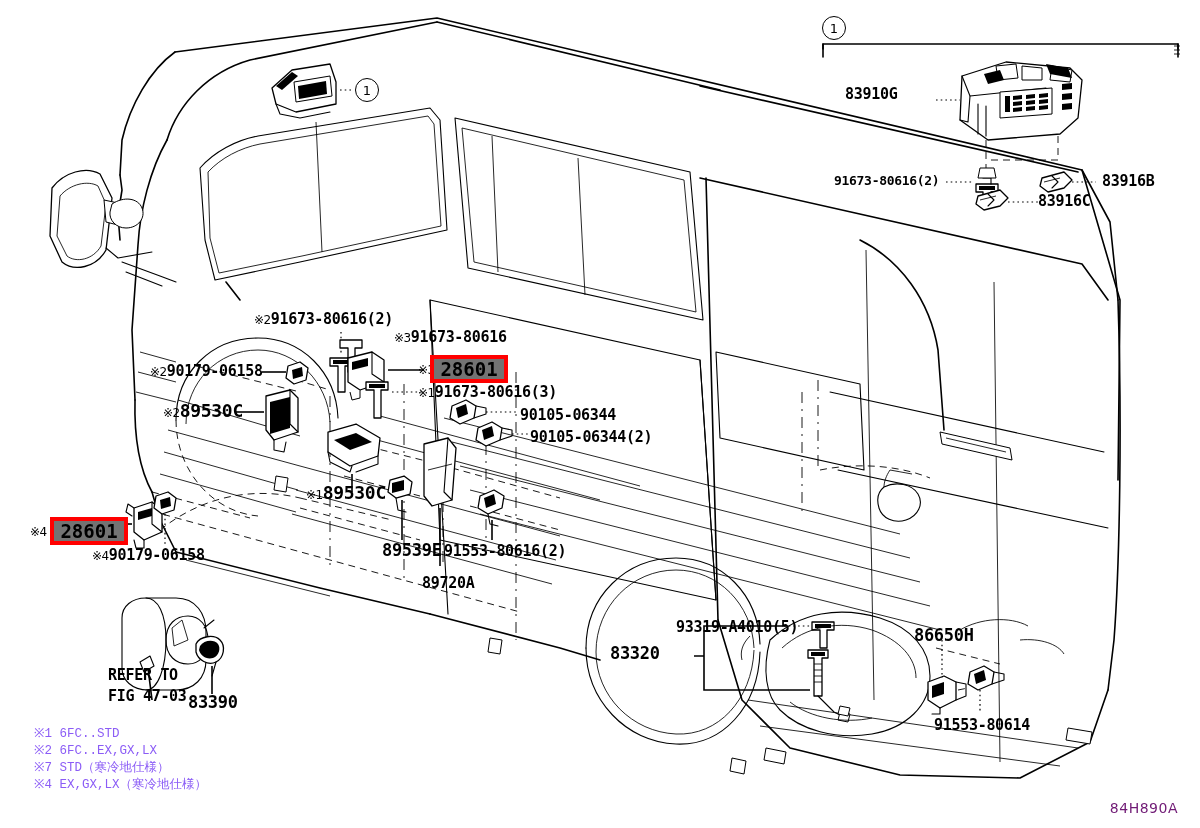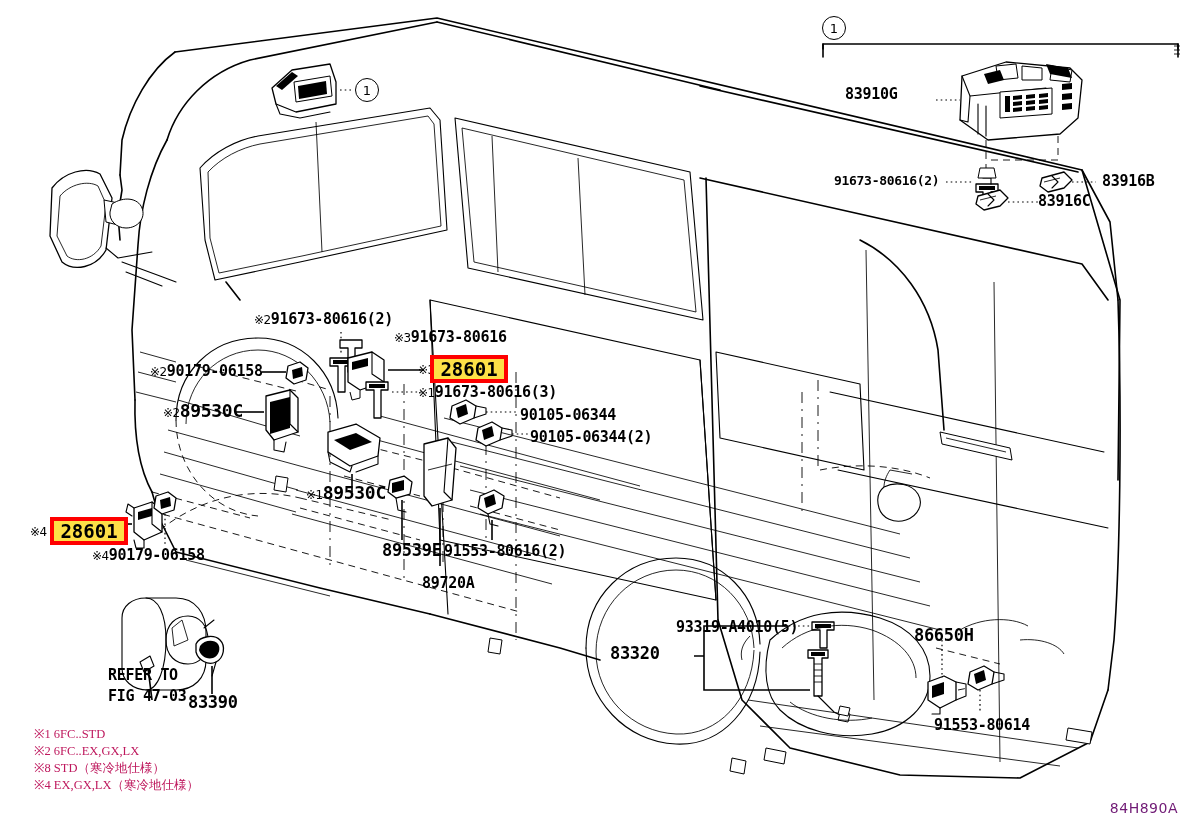--- a/index.html
+++ b/index.html
@@ -37,40 +37,40 @@
     font-size: 13px;
   }
   .mark {
     font-family: "DejaVu Sans", "Liberation Sans", sans-serif;
     font-size: 12px;
     letter-spacing: -0.5px;
   }
   .hl {
     position: absolute;
     border: 4px solid #ff0000;
-    background: #fde047;
+    background: #737373;
     box-sizing: border-box;
     display: flex;
     align-items: center;
     justify-content: center;
   }
   .hl .hltxt {
     font-family: "DejaVu Sans Mono", "Liberation Mono", monospace;
     font-size: 19px;
     font-weight: bold;
     color: #000;
     letter-spacing: 0px;
   }
   .notes {
     position: absolute;
     left: 34px;
     top: 726px;
-    font-family: Liberation Serif, serif;
+    font-family: Liberation Mono, monospace;
     font-size: 12.5px;
-    color: #be185d;
+    color: #8b5cf6;
     line-height: 17px;
     white-space: nowrap;
   }
   .figcode {
     position: absolute;
     right: 22px;
     bottom: 12px;
     font-family: "DejaVu Sans", "Liberation Sans", sans-serif;
     font-size: 14px;
     color: #701a75;
@@ -553,19 +553,19 @@
 
   <div class="lbl lbl-b" style="left:610px; top:645px; font-size:17px;">83320</div>
 
   <div class="lbl lbl-b" style="left:914px; top:627px; font-size:17px;">86650H</div>
 
   <div class="lbl lbl-b" style="left:934px; top:718px;">91553-80614</div>
 
   <div class="notes">
     <div>※1 6FC..STD</div>
     <div>※2 6FC..EX,GX,LX</div>
-    <div>※8 STD（寒冷地仕様）</div>
+    <div>※7 STD（寒冷地仕様）</div>
     <div>※4 EX,GX,LX（寒冷地仕様）</div>
   </div>
 
   <div class="figcode">84H890A</div>
 
 </div>
 
 </body></html>

